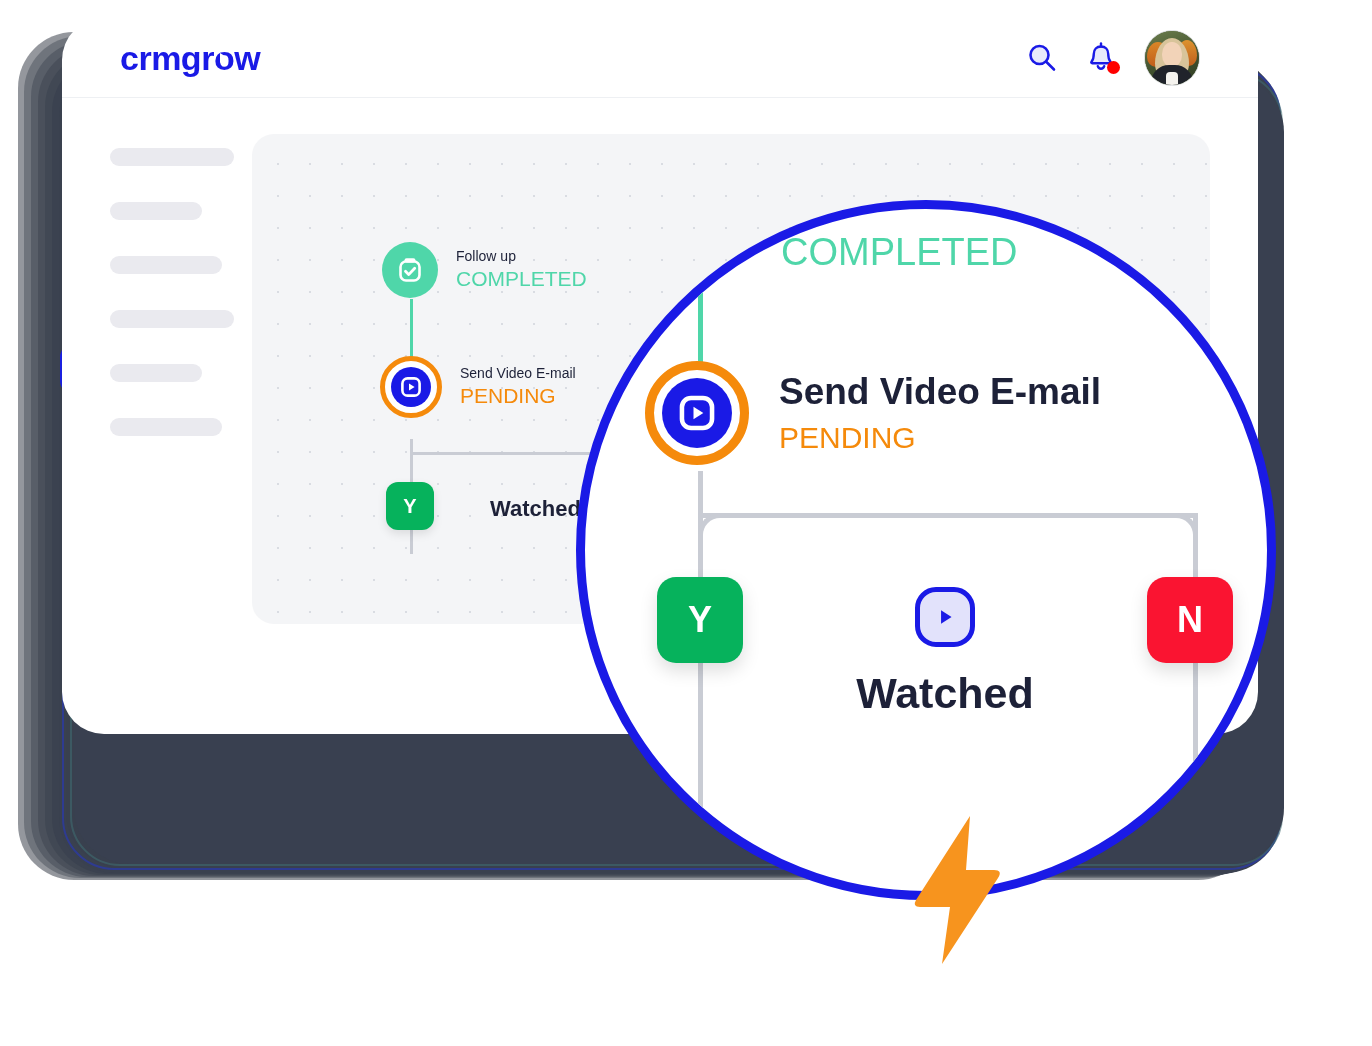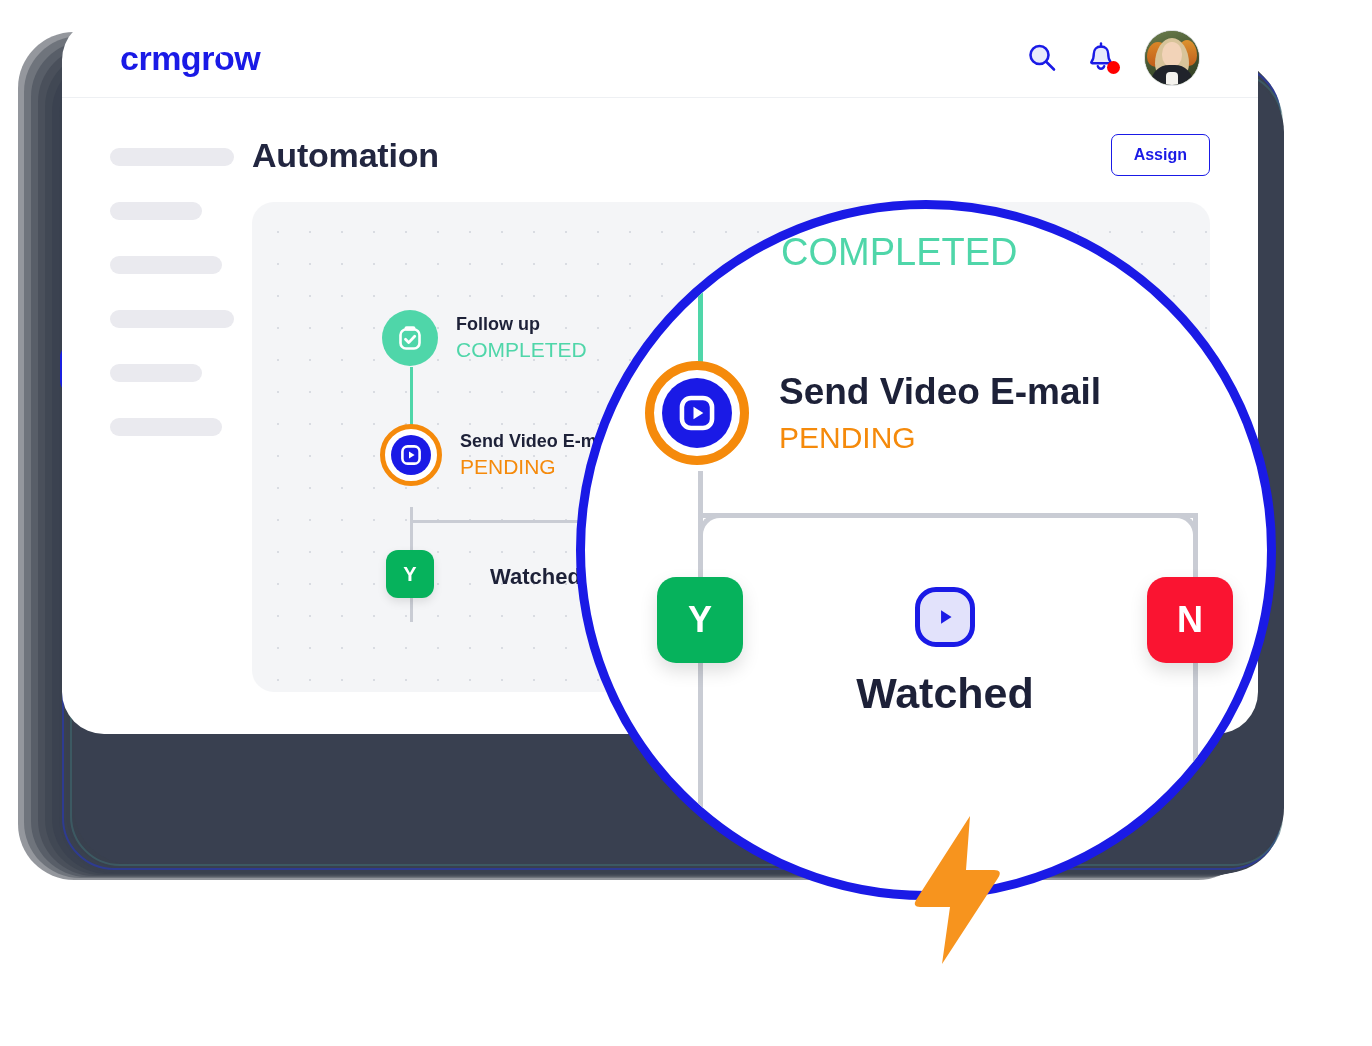--- a/index.html
+++ b/index.html
@@ -175,21 +175,21 @@
     overflow: hidden;
   }
 
   
   .conn { position: absolute; background: #c9ccd4; }
   .conn-green { background: #4fd6a9; }
 
   .flow-node { position: absolute; display: flex; align-items: center; gap: 18px; }
   .node-icon { position: relative; flex: 0 0 auto; }
   .node-text { line-height: 1.15; }
-  .node-title { font-size: 18px; font-weight: bold; color: #1d2138; white-space: nowrap; }
+  .node-title { font-size: 14px; font-weight: normal; color: #1d2138; white-space: nowrap; }
   .node-status { font-size: 21px; font-weight: 500; margin-top: 3px; }
   .st-completed { color: #4fd6a9; }
   .st-pending { color: #f58a0b; }
 
   
   .circ-green {
     width: 56px; height: 56px; border-radius: 50%;
     background: #4fd6a9;
     display:flex; align-items:center; justify-content:center;
   }
@@ -350,24 +350,20 @@
       <div class="sidebar">
         <div class="skel" style="width:124px"></div>
         <div class="skel" style="width:92px"></div>
         <div class="skel" style="width:112px"></div>
         <div class="skel" style="width:124px"></div>
         <div class="skel" style="width:92px"></div>
         <div class="skel" style="width:112px"></div>
       </div>
 
       <div class="content">
-        <div class="content-head">
-          <div class="page-title">Automation</div>
-          <button class="assign-btn">Assign</button>
-        </div>
 
         <div class="canvas">
 
           <div class="conn conn-green" style="left:158px; top:165px; width:3px; height:102px;"></div>
 
           <div class="conn" style="left:158px; top:305px; width:3px; height:115px;"></div>
 
           <div class="conn" style="left:158px; top:318px; width:760px; height:3px;"></div>
 
           <div class="flow-node" style="left:130px; top:108px;">

